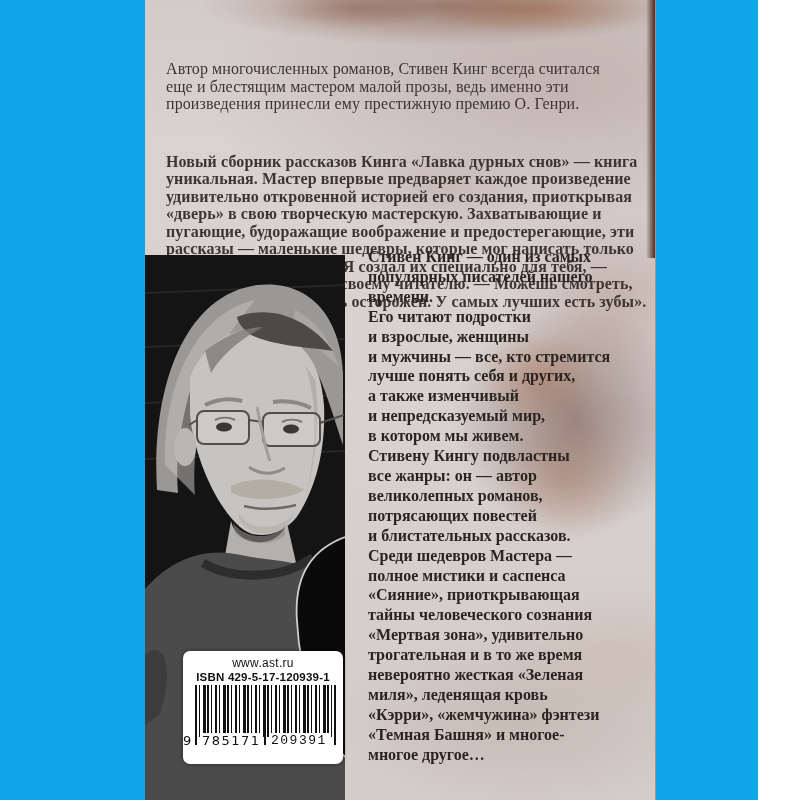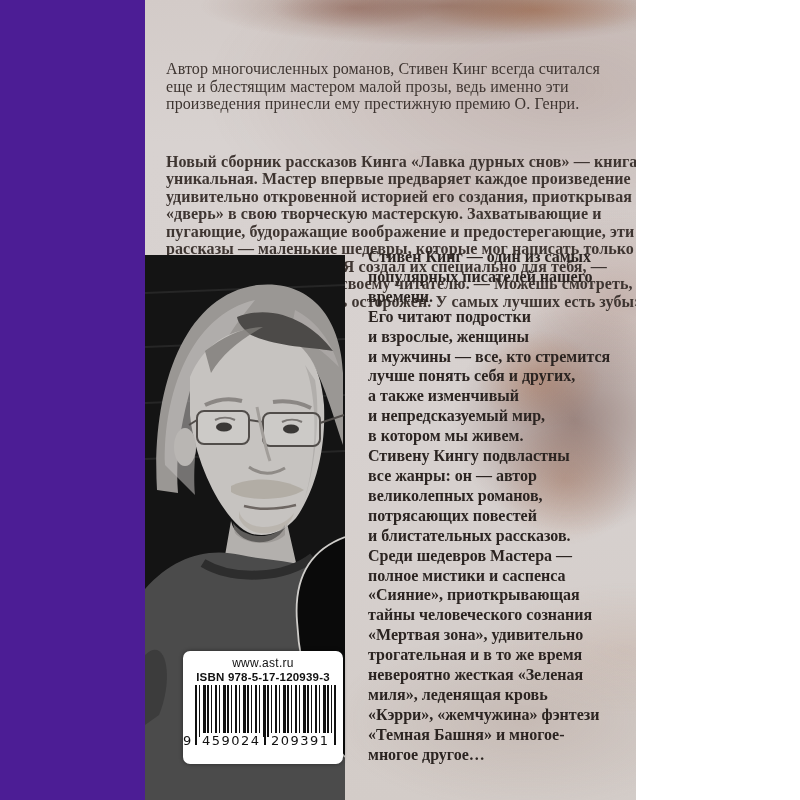--- a/index.html
+++ b/index.html
@@ -1,16 +1,16 @@
 <!DOCTYPE html>
 <html><head>
 <meta charset="utf-8">
 <style>
   html,body{margin:0;padding:0;background:#ffffff;}
-  .stage{position:relative;width:636px;height:800px;background:#4c1d95;overflow:hidden;
+  .stage{position:relative;width:758px;height:800px;background:#0ea5e9;overflow:hidden;
          font-family:"Liberation Serif", serif;}
   
   .cover{position:absolute;left:145px;top:0;width:510px;height:800px;overflow:hidden;
          background:
            radial-gradient(ellipse 340px 55px at 300px 6px,  rgba(110,58,38,.50), rgba(110,58,38,0) 72%),
            radial-gradient(ellipse 160px 35px at 390px 10px, rgba(168,92,40,.38), rgba(168,92,40,0) 70%),
            radial-gradient(ellipse 120px 30px at 210px 8px,  rgba(120,60,45,.30), rgba(120,60,45,0) 70%),
            radial-gradient(ellipse 480px 230px at 420px 90px, rgba(96,44,30,.16), rgba(96,44,30,0) 75%),
            radial-gradient(ellipse 170px 160px at 430px 420px, rgba(74,30,20,.42), rgba(74,30,20,0) 72%),
            radial-gradient(ellipse 90px 70px at 395px 380px,  rgba(186,98,44,.30), rgba(186,98,44,0) 70%),
@@ -43,21 +43,21 @@
   .bars{position:absolute;left:0;top:0;right:0;height:52px;
         background:repeating-linear-gradient(90deg,
           #111 0 2px,#fff 2px 4px,#111 4px 5px,#fff 5px 8px,#111 8px 11px,
           #fff 11px 12px,#111 12px 14px,#fff 14px 16px,#111 16px 17px,#fff 17px 20px);}
   .guard{position:absolute;top:0;width:2px;height:60px;background:#111;}
   .g-l{left:0;} .g-m{left:69px;} .g-r{right:0;}
   .bb-digits{position:absolute;bottom:0;left:0;right:0;height:14px;font-size:13px;
         color:#111;display:flex;align-items:flex-end;font-family:"DejaVu Sans", sans-serif;}
   .dig-prefix{position:absolute;left:-12px;bottom:-1px;background:transparent;}
   .dig-g1{position:absolute;left:5px;bottom:-1px;background:#fff;padding:0 2px;letter-spacing:1.5px;}
-  .dig-g2{position:absolute;left:74px;bottom:-1px;background:#fff;padding:0 2px;letter-spacing:1.5px;}
+  .dig-g2{position:absolute;left:74px;bottom:-1px;background:#fff;padding:0 2px;letter-spacing:1.5px;font-family:Liberation Mono, monospace;}
 </style>
 </head>
 <body>
 
 <div class="stage">
   <div class="cover">
     <div class="edge-strip"></div>
 
     <div class="annotation">
       <div class="p1">Автор многочисленных романов, Стивен Кинг всегда считался
@@ -159,27 +159,27 @@
 «Мертвая зона», удивительно
 трогательная и в то же время
 невероятно жесткая «Зеленая
 миля», леденящая кровь
 «Кэрри», «жемчужина» фэнтези
 «Темная Башня» и многое-
 многое другое…</div>
 
     <div class="barcode-box">
       <div class="bb-site">www.ast.ru</div>
-      <div class="bb-isbn">ISBN 978-5-17-120939-3</div>
+      <div class="bb-isbn">ISBN 429-5-17-120939-1</div>
       <div class="bars-wrap">
         <div class="bars"></div>
         <div class="guard g-l"></div>
         <div class="guard g-m"></div>
         <div class="guard g-r"></div>
         <div class="bb-digits">
           <span class="dig-prefix">9</span>
-          <span class="dig-g1">459024</span>
+          <span class="dig-g1">785171</span>
           <span class="dig-g2">209391</span>
         </div>
       </div>
     </div>
   </div>
 </div>
 
 </body></html>

